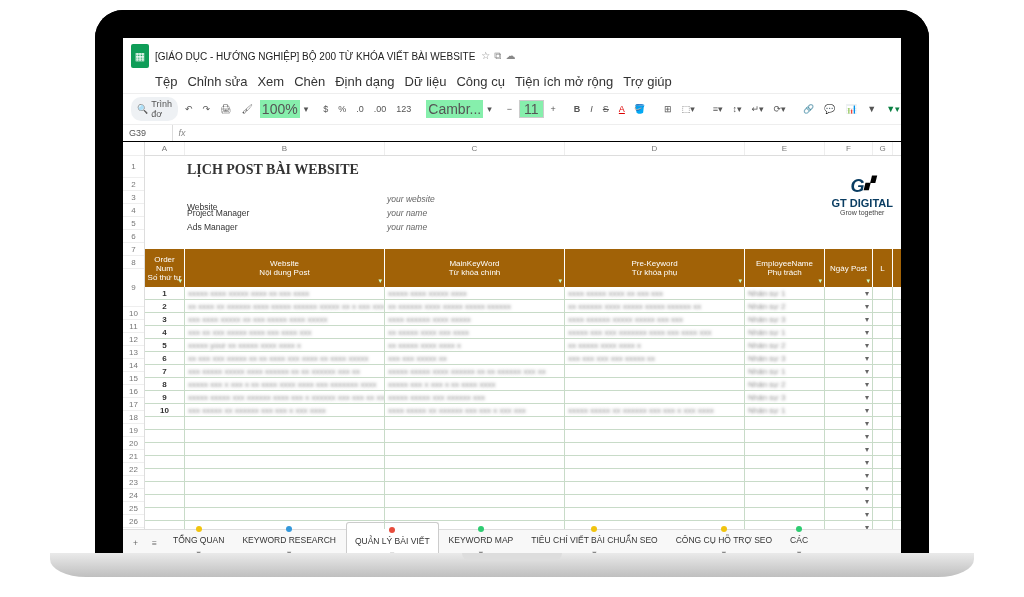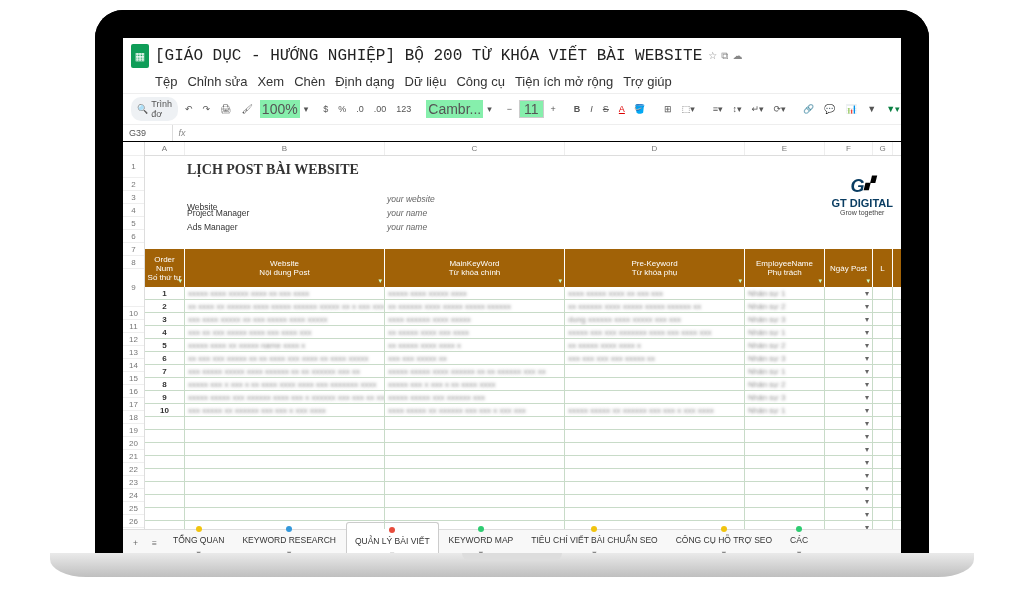--- a/index.html
+++ b/index.html
@@ -3,21 +3,21 @@
 <meta charset="utf-8">
 <style>
 * { margin:0; padding:0; box-sizing:border-box; font-family:Arial,sans-serif; }
 body { background:#fff; width:1024px; height:597px; overflow:hidden; position:relative; }
 .laptop-frame { position:absolute; left:95px; top:10px; width:834px; height:545px; border:28px solid #000; border-bottom:0; border-radius:28px 28px 0 0; background:#fff; overflow:hidden; }
 .laptop-base { position:absolute; left:50px; top:553px; width:924px; height:24px; background:linear-gradient(#eaeaea,#bfbfbf); border-radius:0 0 36px 36px/0 0 18px 18px; }
 .laptop-notch { position:absolute; left:462px; top:553px; width:100px; height:8px; background:#ddd; border-radius:0 0 8px 8px; }
 .screen { width:100%; height:100%; background:#fff; font-size:9px; color:#333; display:flex; flex-direction:column; }
 .titlebar { display:flex; align-items:center; gap:6px; padding:6px 8px; }
 .logo-sq { width:18px; height:24px; background:#0f9d58; border-radius:2px; display:flex; align-items:center; justify-content:center; color:#fff; font-size:11px; }
-.title-text { font-size:16px; color:#222;font-family:Liberation Mono, monospace; }
+.title-text { font-size:10px; color:#222; }
 .title-icons { color:#888; font-size:10px; display:flex; gap:4px; }
 .menubar { display:flex; gap:10px; padding:0 8px 4px 32px; font-size:13px; color:#333; }
 .menubar span { cursor:pointer; }
 .toolbar { display:flex; align-items:center; gap:4px; padding:3px 8px; border-top:1px solid #eee; border-bottom:1px solid #eee; font-size:9px; color:#555; }
 .toolbar .sep { width:1px; height:14px; background:#ddd; margin:0 2px; }
 .toolbar .btn { padding:2px 3px; cursor:pointer; }
 .toolbar select, .toolbar .combo { border:none; background:#86efac; font-size:14px; padding:1px 2px; }
 .fx-bar { display:flex; align-items:center; border-bottom:1px solid #000000; font-size:9px; }
 .fx-bar .cell-ref { width:50px; padding:3px 6px; border-right:1px solid #ddd; color:#555; }
 .fx-bar .fx-label { width:18px; text-align:center; font-style:italic; color:#888; }
@@ -249,37 +249,37 @@
               <div class="col-C blur">xx xxxxxx xxxx xxxxx xxxxx xxxxxx</div>
               <div class="col-D blur">xx xxxxxx xxxx xxxxx xxxxx xxxxxx xx</div>
               <div class="col-E blur">Nhân sự 2</div>
               <div class="col-F dropdown-ind">▾</div>
               <div class="col-G"></div>
             </div>
             <div class="row">
               <div class="col-A">3</div>
               <div class="col-B blur">xxx xxxx xxxxx xx xxx xxxxx xxxx xxxxx</div>
               <div class="col-C blur">xxxx xxxxxx xxxx xxxxx</div>
-              <div class="col-D blur">dung xxxxxx xxxx xxxxx xxx xxx</div>
+              <div class="col-D blur">xxxx xxxxxx xxxxx xxxxx xxx xxx</div>
               <div class="col-E blur">Nhân sự 3</div>
               <div class="col-F dropdown-ind">▾</div>
               <div class="col-G"></div>
             </div>
             <div class="row">
               <div class="col-A">4</div>
               <div class="col-B blur">xxx xx xxx xxxxx xxxx xxx xxxx xxx</div>
               <div class="col-C blur">xx xxxxx xxxx xxx xxxx</div>
               <div class="col-D blur">xxxxx xxx xxx xxxxxxx xxxx xxx xxxx xxx</div>
               <div class="col-E blur">Nhân sự 1</div>
               <div class="col-F dropdown-ind">▾</div>
               <div class="col-G"></div>
             </div>
             <div class="row">
               <div class="col-A">5</div>
-              <div class="col-B blur">xxxxx xxxx xx xxxxx name xxxx x</div>
+              <div class="col-B blur">xxxxx your xx xxxxx xxxx xxxx x</div>
               <div class="col-C blur">xx xxxxx xxxx xxxx x</div>
               <div class="col-D blur">xx xxxxx xxxx xxxx x</div>
               <div class="col-E blur">Nhân sự 2</div>
               <div class="col-F dropdown-ind">▾</div>
               <div class="col-G"></div>
             </div>
             <div class="row">
               <div class="col-A">6</div>
               <div class="col-B blur">xx xxx xxx xxxxx xx xx xxxx xxx xxxx xx xxxx xxxxx</div>
               <div class="col-C blur">xxx xxx xxxxx xx</div>

